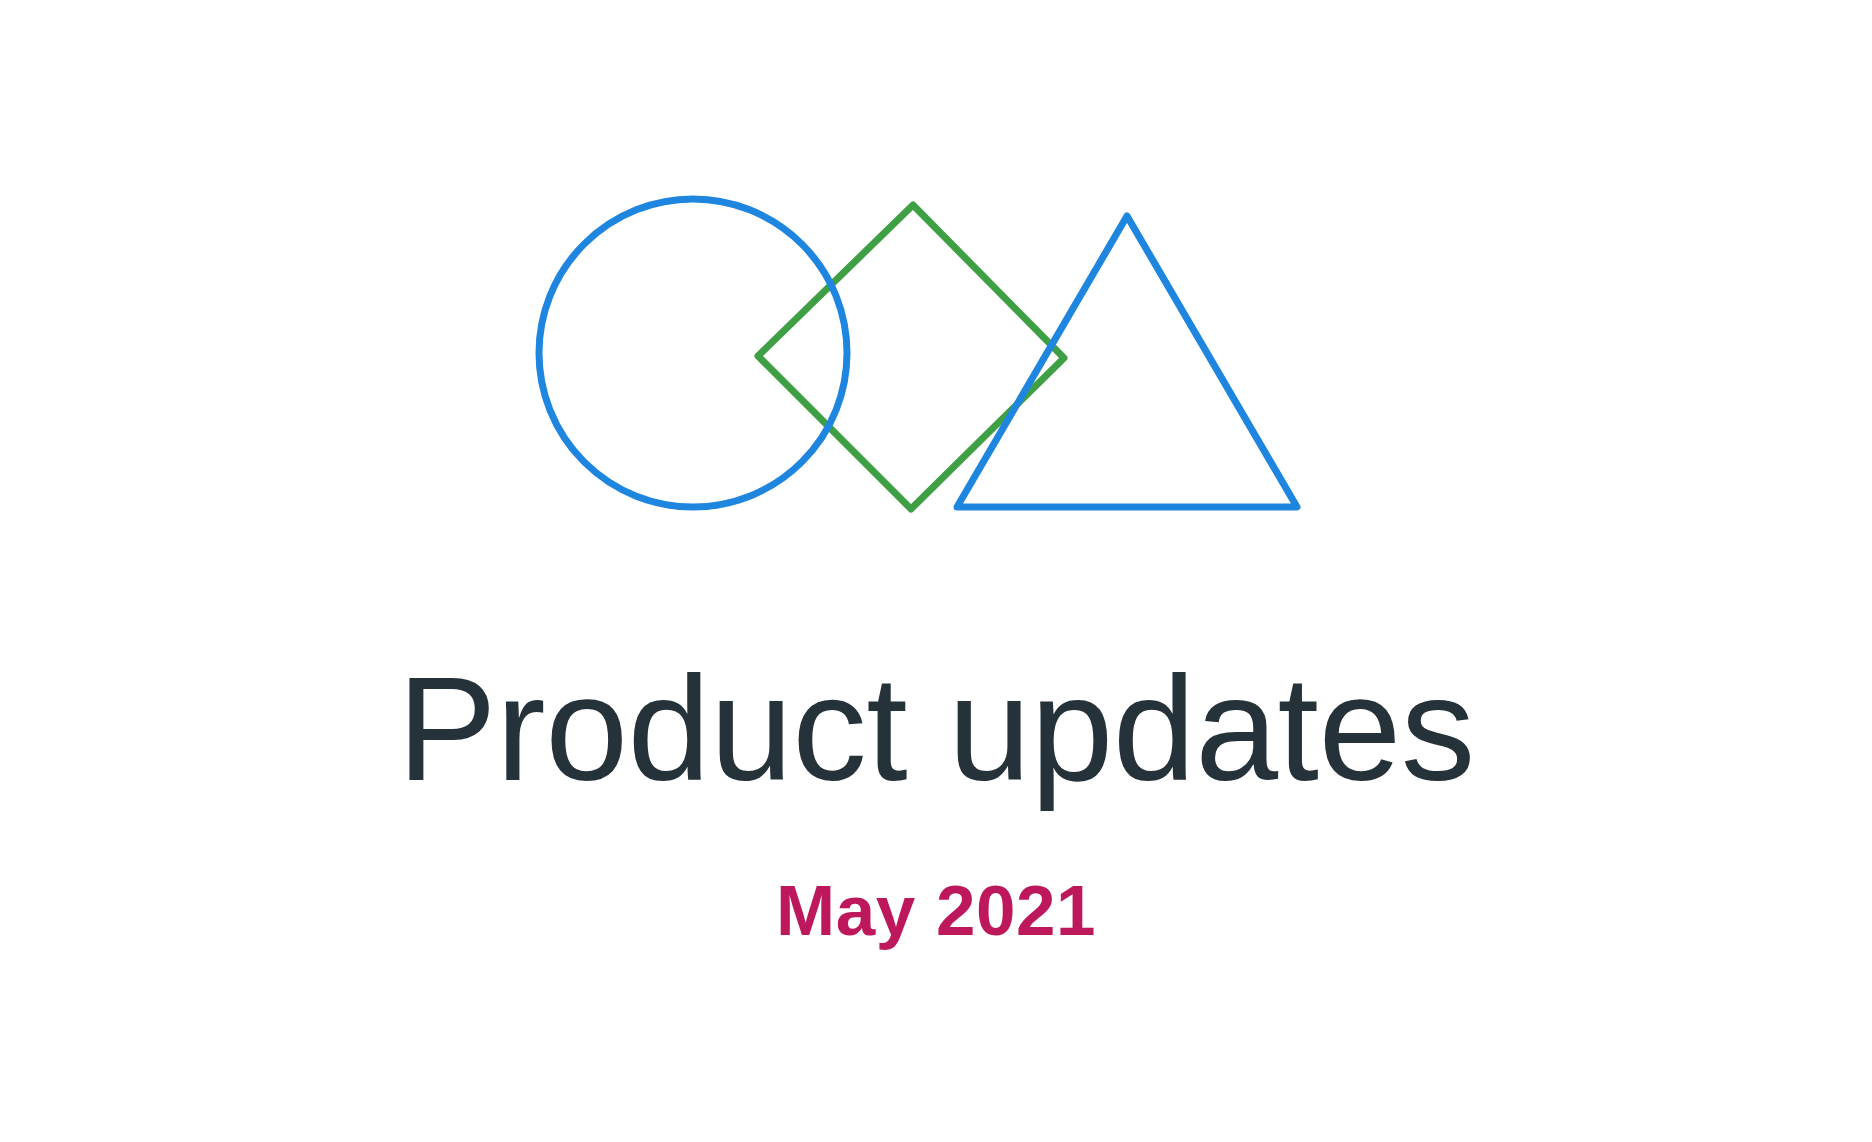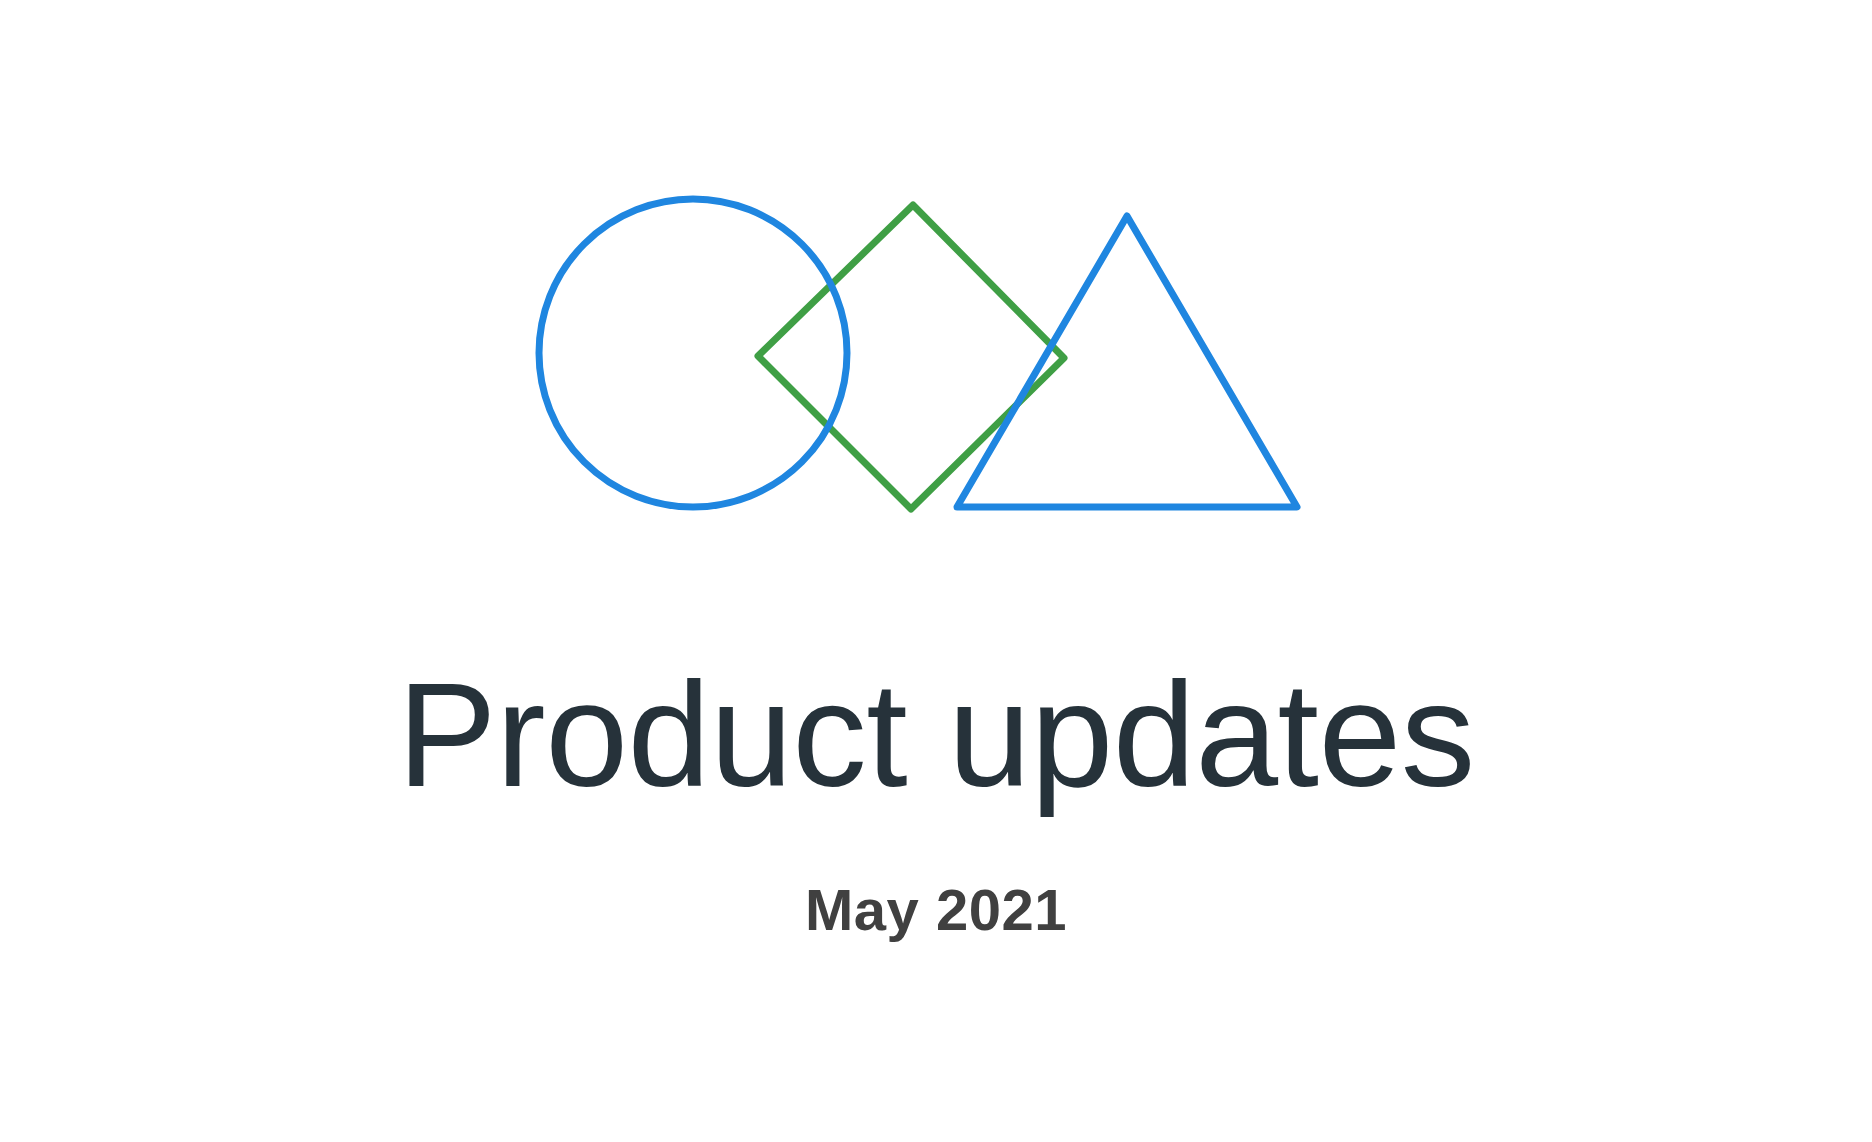--- a/index.html
+++ b/index.html
@@ -44,39 +44,39 @@
   
   .headline-block {
     position: absolute;
     left: 0;
     right: 0;
     top: 640px;
     text-align: center;
   }
 
   .page-title {
-    margin: 16px;
+    margin: 10px;
     font-family: "Liberation Sans", sans-serif;
     font-size: 149px;
     line-height: 1.06;
     font-weight: 500;
     letter-spacing: -0.5px;
     color: #26323a;
     white-space: nowrap;
   }
 
   .page-subtitle {
     margin: 16px;
     padding-top: 48px;
     font-family: "Liberation Sans", sans-serif;
-    font-size: 58px;
+    font-size: 71px;
     line-height: 1.1;
     font-weight: 700;
     letter-spacing: 0.5px;
-    color: #404040;
+    color: #be185d;
     white-space: nowrap;
   }
 </style>
 </head>
 <body>
 
 <div class="slide">
 
   <div class="logo-mark">
     <svg viewBox="0 0 800 350" xmlns="http://www.w3.org/2000/svg" aria-hidden="true">

